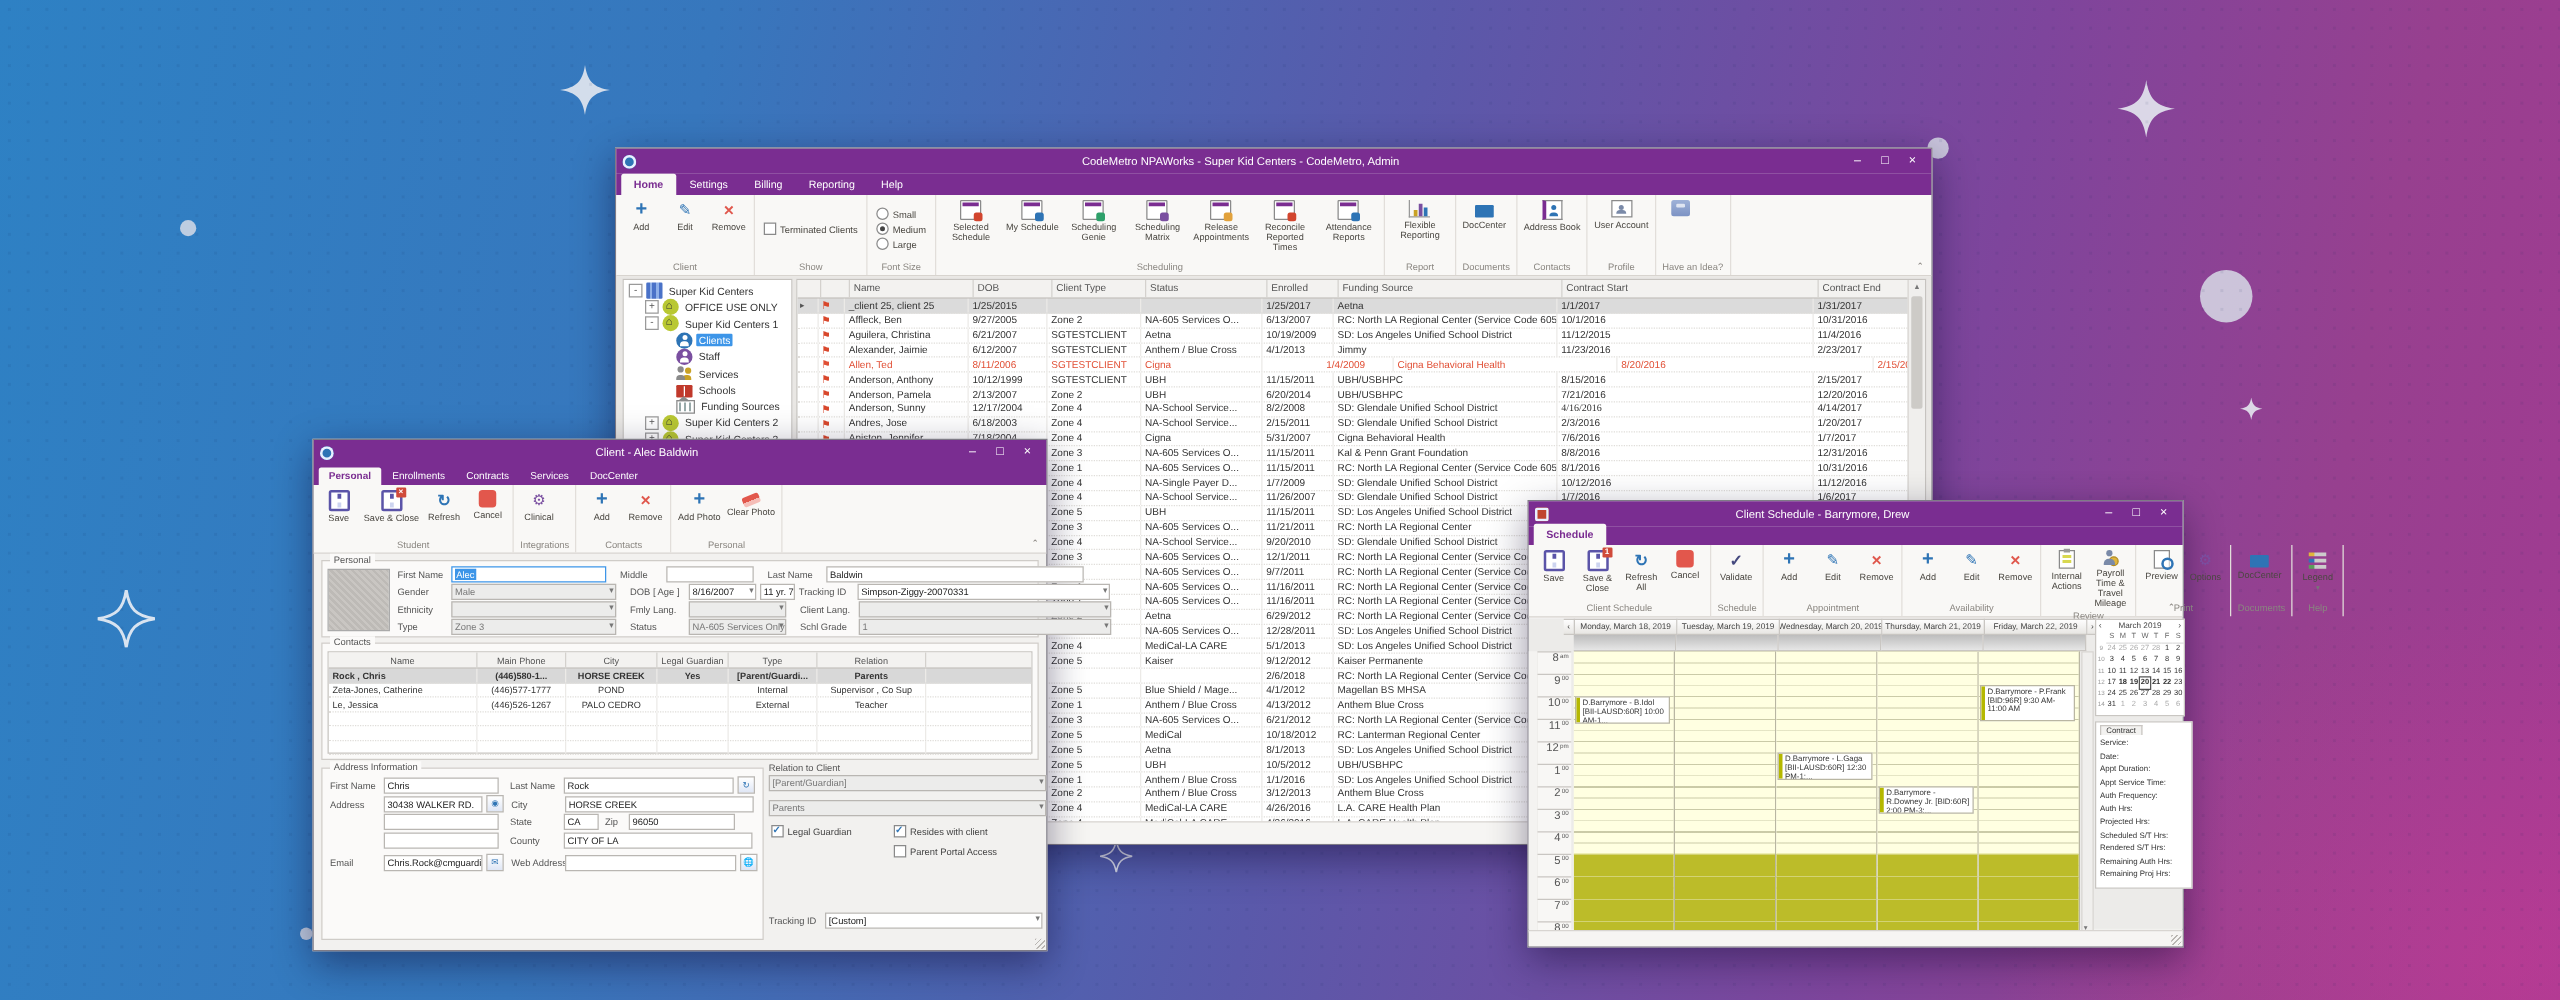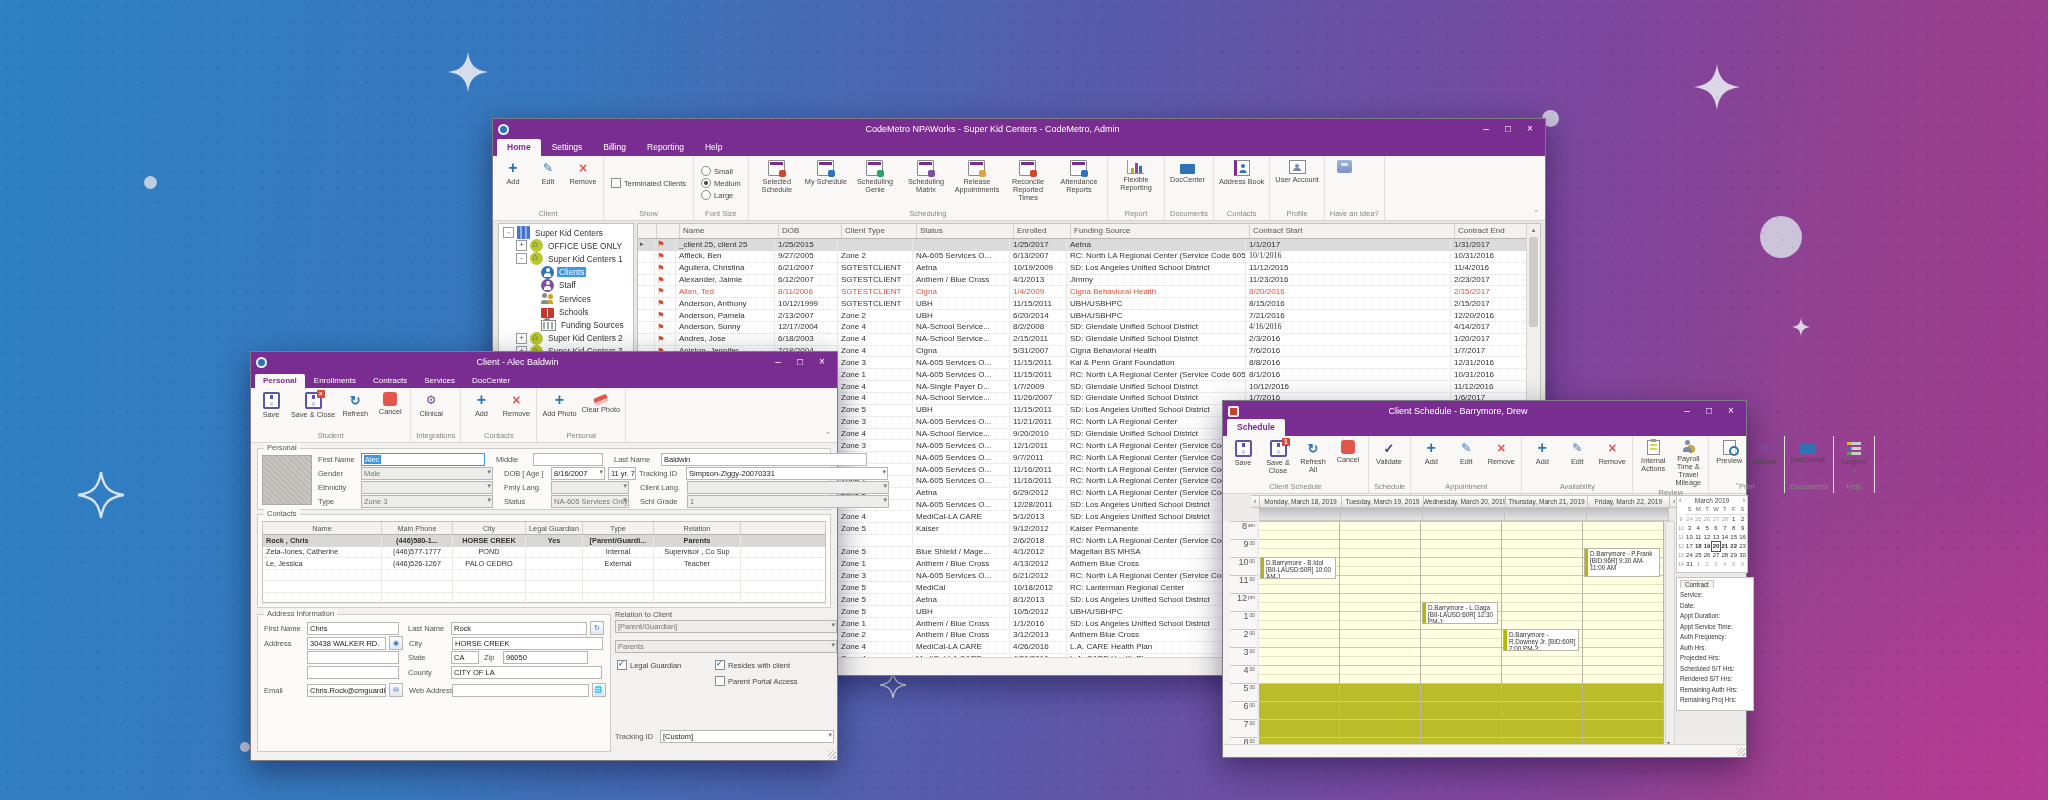--- a/index.html
+++ b/index.html
@@ -483,21 +483,21 @@
           </div>
           <div class="grow">
             <div class="gc ind" style="width: 12px; flex: 0 0 auto;"></div>
             <div class="gc flg" style="width: 16px; flex: 0 0 auto;">⚑</div>
             <div class="gc" style="width: 92px; flex: 0 0 auto;">Affleck, Ben</div>
             <div class="gc" style="width: 56px; flex: 0 0 auto;">9/27/2005</div>
             <div class="gc" style="width: 68px; flex: 0 0 auto;">Zone 2</div>
             <div class="gc" style="width: 90px; flex: 0 0 auto;">NA-605 Services O...</div>
             <div class="gc" style="width: 50px; flex: 0 0 auto;">6/13/2007</div>
             <div class="gc" style="width: 172px; flex: 0 0 auto;">RC: North LA Regional Center (Service Code 605)</div>
-            <div class="gc" style="width: 198px; flex: 0 0 auto; font-family: Liberation Serif, serif;">10/1/2016</div>
+            <div class="gc" style="width: 198px; flex: 0 0 auto;">10/1/2016</div>
             <div class="gc" style="width: 76px; flex: 0 0 auto;">10/31/2016</div>
             <div class="gc" style="width: 58px; flex: 0 0 auto;">K</div>
           </div>
           <div class="grow">
             <div class="gc ind" style="width: 12px; flex: 0 0 auto;"></div>
             <div class="gc flg" style="width: 16px; flex: 0 0 auto;">⚑</div>
             <div class="gc" style="width: 92px; flex: 0 0 auto;">Aguilera, Christina</div>
             <div class="gc" style="width: 56px; flex: 0 0 auto;">6/21/2007</div>
             <div class="gc" style="width: 68px; flex: 0 0 auto;">SGTESTCLIENT</div>
             <div class="gc" style="width: 90px; flex: 0 0 auto;">Aetna</div>
@@ -520,21 +520,21 @@
             <div class="gc" style="width: 76px; flex: 0 0 auto;">2/23/2017</div>
             <div class="gc" style="width: 58px; flex: 0 0 auto;">Pre-K</div>
           </div>
           <div class="grow alert">
             <div class="gc ind" style="width: 12px; flex: 0 0 auto;"></div>
             <div class="gc flg" style="width: 16px; flex: 0 0 auto;">⚑</div>
             <div class="gc" style="width: 92px; flex: 0 0 auto;">Allen, Ted</div>
             <div class="gc" style="width: 56px; flex: 0 0 auto;">8/11/2006</div>
             <div class="gc" style="width: 68px; flex: 0 0 auto;">SGTESTCLIENT</div>
             <div class="gc" style="width: 90px; flex: 0 0 auto;">Cigna</div>
-            <div class="gc" style="width: 50px; flex: 0 0 auto;">1/4/2009</div>
+            <div class="gc" style="width: 50px; flex: 0 0 auto; margin-left: 48px;">1/4/2009</div>
             <div class="gc" style="width: 172px; flex: 0 0 auto;">Cigna Behavioral Health</div>
             <div class="gc" style="width: 198px; flex: 0 0 auto;">8/20/2016</div>
             <div class="gc" style="width: 76px; flex: 0 0 auto;">2/15/2017</div>
             <div class="gc" style="width: 58px; flex: 0 0 auto;">1</div>
           </div>
           <div class="grow">
             <div class="gc ind" style="width: 12px; flex: 0 0 auto;"></div>
             <div class="gc flg" style="width: 16px; flex: 0 0 auto;">⚑</div>
             <div class="gc" style="width: 92px; flex: 0 0 auto;">Anderson, Anthony</div>
             <div class="gc" style="width: 56px; flex: 0 0 auto;">10/12/1999</div>

